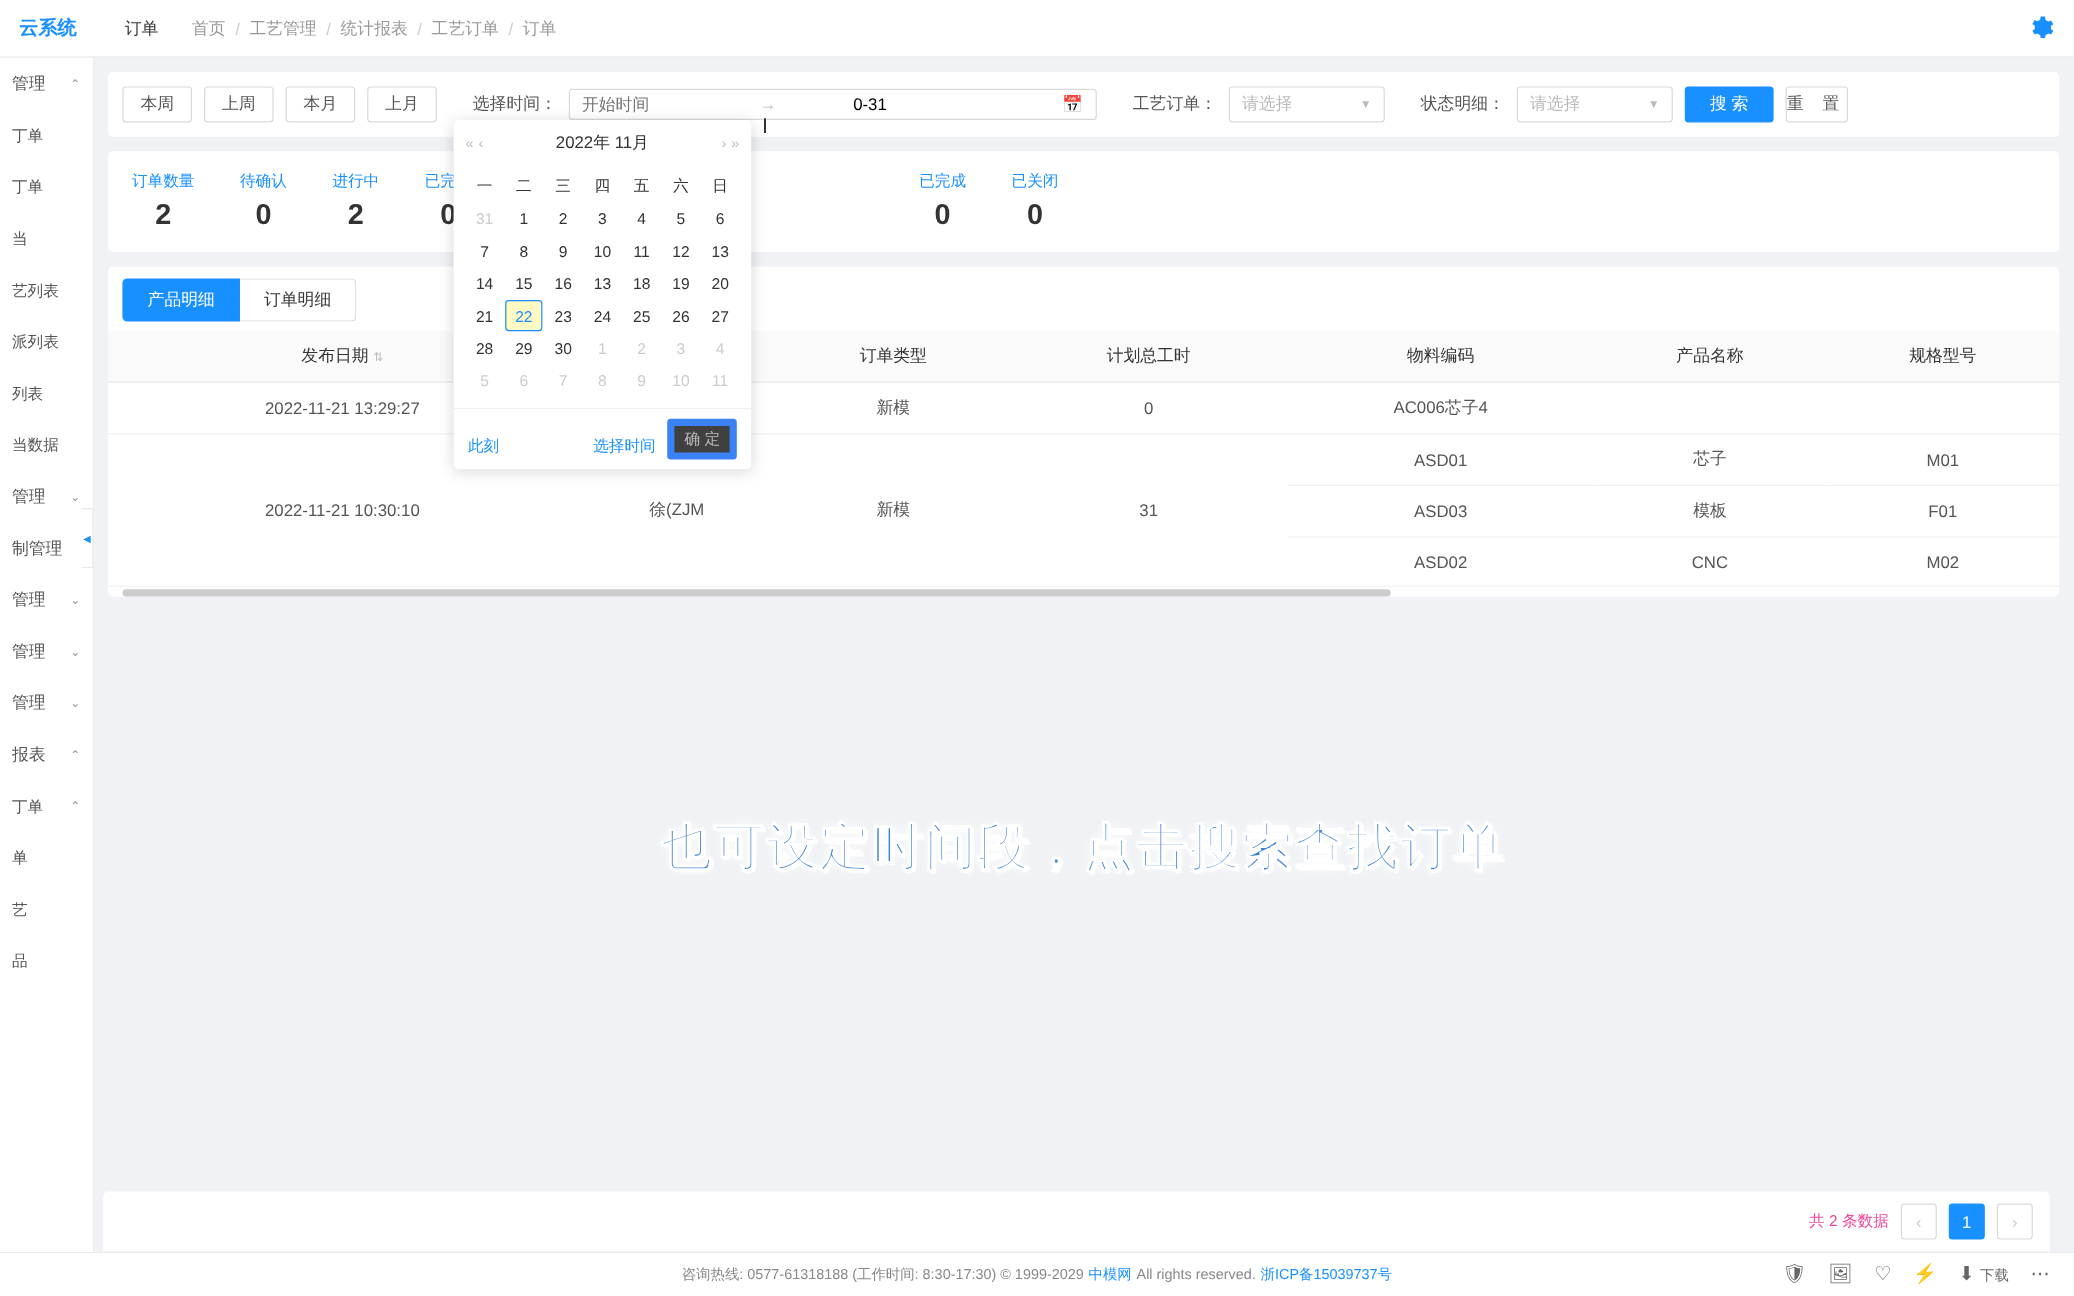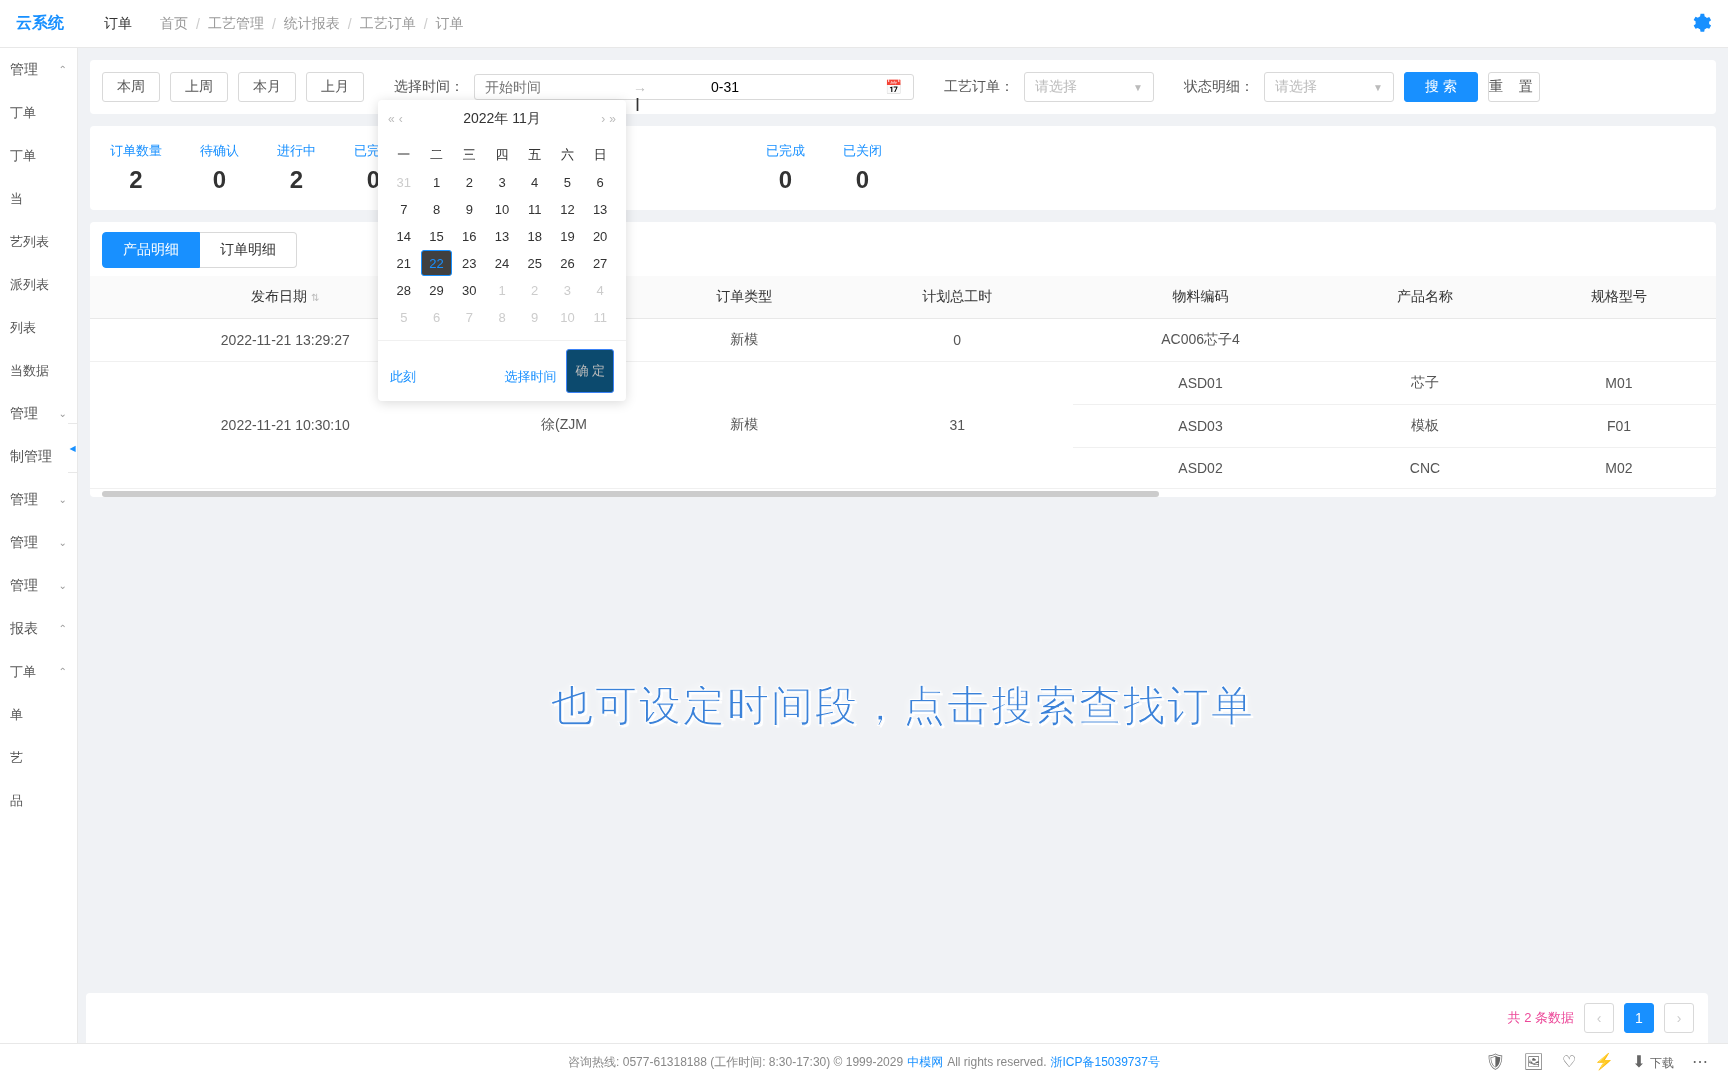--- a/index.html
+++ b/index.html
@@ -52,27 +52,27 @@
 .calendar-popup { position: absolute; top: 52px; left: 300px; width: 248px; background: #fff; box-shadow: 0 2px 12px rgba(0,0,0,0.15); border-radius: 4px; z-index: 100; }
 .cal-header { display: flex; align-items: center; justify-content: center; padding: 10px; position: relative; }
 .cal-nav { position: absolute; display: flex; gap: 4px; color: #bbb; cursor: pointer; font-size: 12px; }
 .cal-nav.left { left: 10px; }
 .cal-nav.right { right: 10px; }
 .cal-title { font-size: 14px; font-weight: 500; }
 .cal-grid { display: grid; grid-template-columns: repeat(7, 1fr); padding: 4px 10px 10px; gap: 1px; }
 .cal-cell { height: 26px; display: flex; align-items: center; justify-content: center; font-size: 13px; cursor: pointer; border-radius: 3px; }
 .cal-cell.dow { color: #333; font-weight: 500; cursor: default; }
 .cal-cell.other { color: #ccc; }
-.cal-cell.today { border: 1px solid #1890ff; color: #1890ff; background: #404040; }
+.cal-cell.today { border: 1px solid #1890ff; color: #1890ff; background: #fef9c3; }
 .cal-footer { display: flex; align-items: center; justify-content: space-between; padding: 8px 12px; border-top: 1px solid #f0f0f0; }
 .cal-footer a { color: #1890ff; font-size: 13px; cursor: pointer; margin-top: 12px; }
-.cal-footer .disabled-btn { padding: 12px 8px; border: 1px solid #3b82f6; border-radius: 3px; color: #bbb; font-size: 13px; background: #0c4a6e; }
+.cal-footer .disabled-btn { padding: 2px 8px; border: 6px solid #3b82f6; border-radius: 3px; color: #bbb; font-size: 13px; background: #404040; }
 .text-cursor { position: absolute; top: 20px; left: 160px; font-size: 18px; color: #333; pointer-events: none; }
 
-.overlay-text { position: absolute; top: 630px; left: 50%; transform: translateX(-50%); font-size: 42px; font-weight: 400; color: #3b82d9; letter-spacing: 2px; -webkit-text-stroke: 1px #fff; text-shadow: 0 0 8px #fff, 2px 2px 0 #fff; z-index: 50; }
+.overlay-text { position: absolute; top: 630px; left: 50%; transform: translateX(-50%); font-size: 42px; font-weight: 700; color: #3b82d9; letter-spacing: 2px; -webkit-text-stroke: 1px #fff; text-shadow: 0 0 8px #fff, 2px 2px 0 #fff; z-index: 50; }
 
 .footer { position: absolute; bottom: 37px; right: 20px; display: flex; align-items: center; gap: 12px; background: #fff; padding: 10px 14px; border-radius: 4px 4px 0 0; width: calc(100% - 106px); justify-content: flex-end; }
 .pager { display: flex; align-items: center; gap: 10px; }
 .pager-info { color: #ec4899; font-size: 13px; }
 .page-btn { width: 30px; height: 30px; border: 1px solid #d9d9d9; display: flex; align-items: center; justify-content: center; border-radius: 3px; cursor: pointer; }
 .page-btn.active { background: #1890ff; color: #fff; border-color: #1890ff; }
 .page-btn.dis { color: #ccc; }
 
 .bottom-bar { position: absolute; bottom: 0; left: 0; right: 0; height: 37px; background: #fff; border-top: 1px solid #e8e8e8; display: flex; align-items: center; justify-content: center; font-size: 12px; color: #888; gap: 4px; }
 .bottom-bar a { color: #1890ff; }

